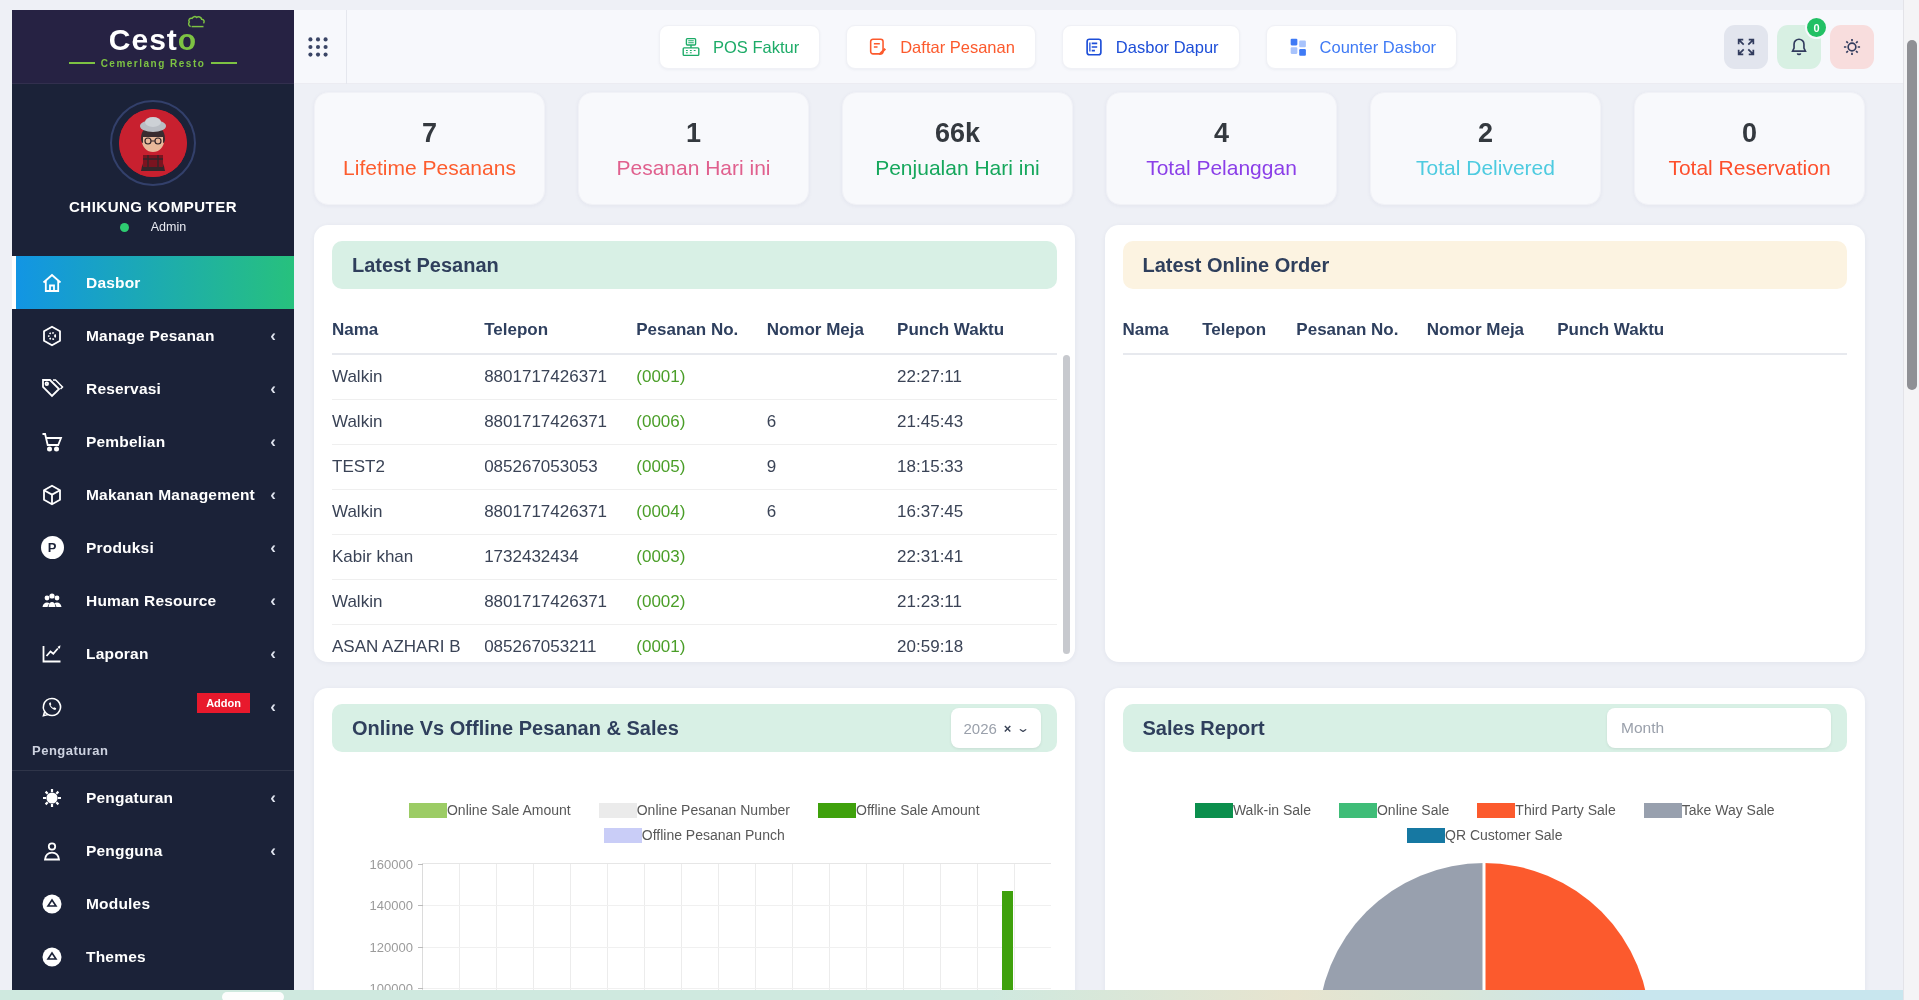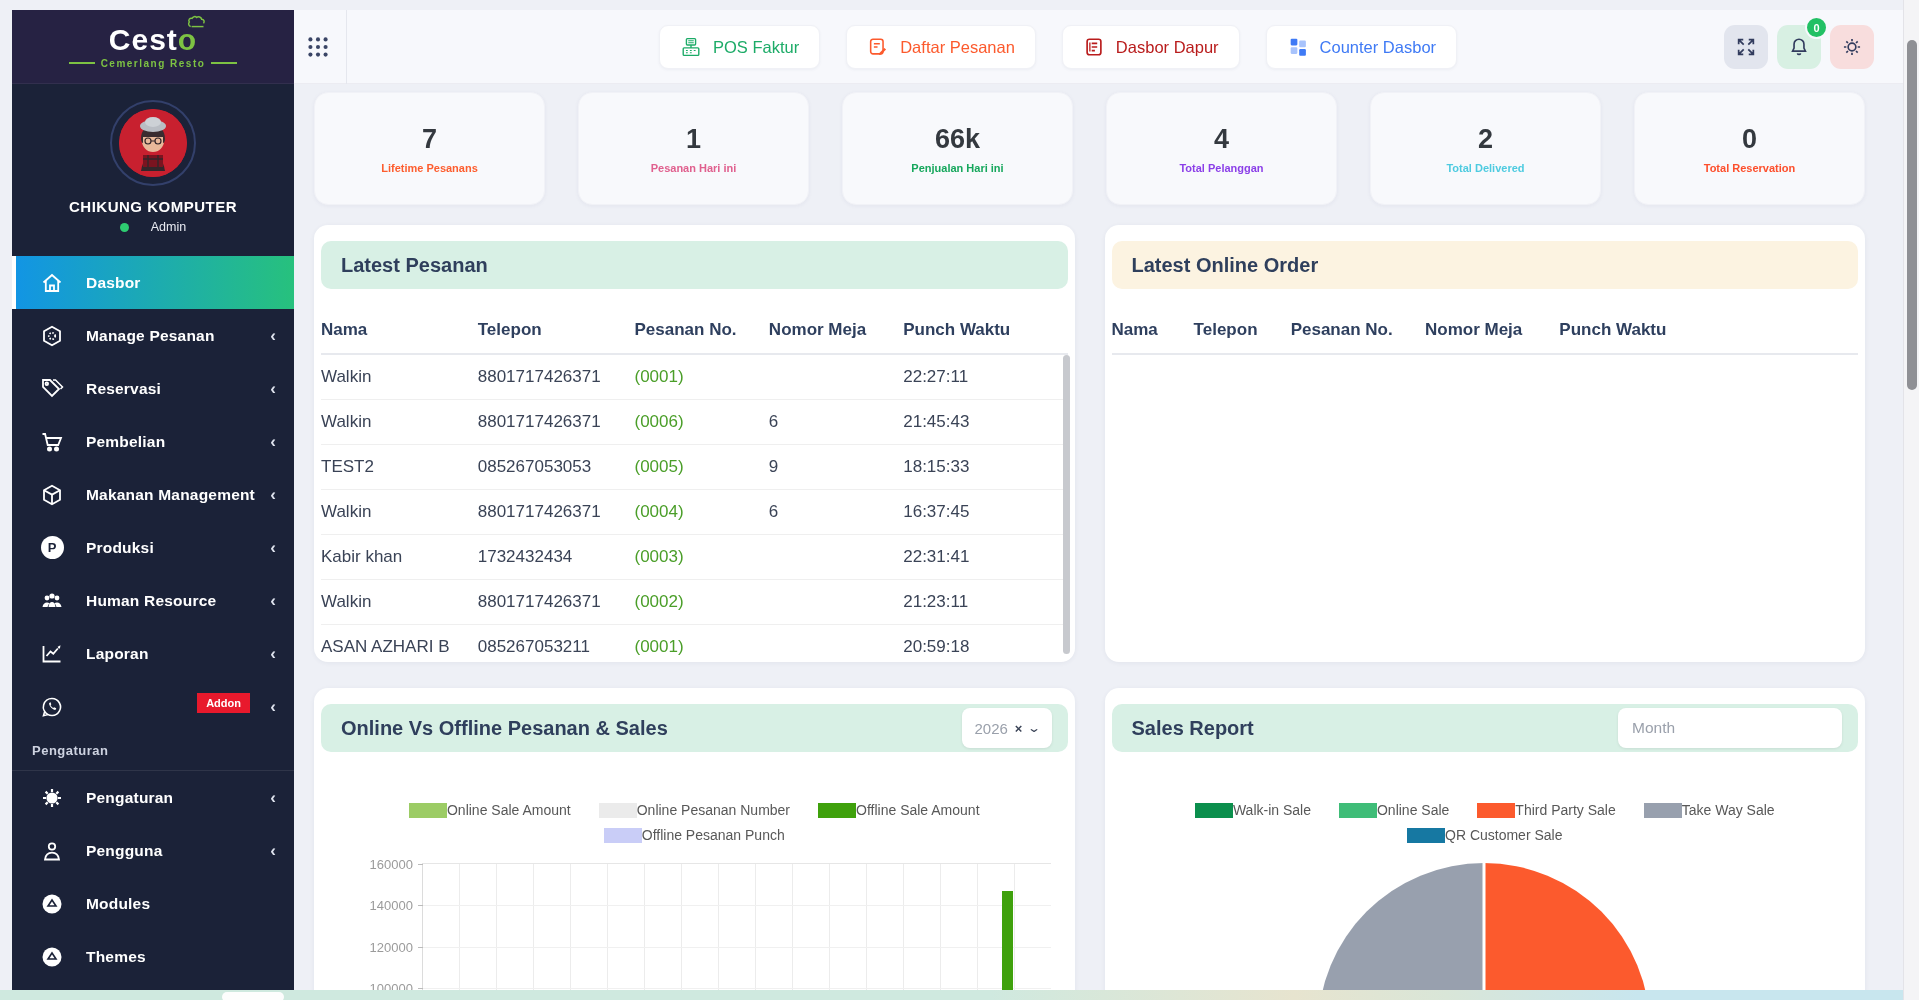--- a/index.html
+++ b/index.html
@@ -50,25 +50,25 @@
   .icon-btn svg { width:22px; height:22px; }
   .ib-gray { background:#e2e5ee; } .ib-green { background:#d8f0e3; } .ib-pink { background:#f8dddd; }
   .bell-badge { position:absolute; top:-9px; right:-7px; width:23px; height:23px; border-radius:50%; background:#22c064; border:2.5px solid #f7f8fc; color:#fff; font-size:11px; font-weight:bold; display:flex; align-items:center; justify-content:center; }
 
   
   .main { position:absolute; left:282px; top:84px; width:1621px; height:916px; }
 
   .stats-row { position:absolute; left:32px; right:38px; top:8px; height:113px; display:flex; gap:33px; }
   .stat-card { flex:1; background:#f8f9fc; border:1px solid #f1f2f7; border-radius:14px; box-shadow:0 1px 4px rgba(35,46,89,.05); display:flex; flex-direction:column; align-items:center; justify-content:center; gap:7px; }
   .stat-value { font-size:27px; font-weight:bold; color:#34393f; }
-  .stat-label { font-size:11px; font-weight:700; }
+  .stat-label { font-size:21px; font-weight:400; }
 
   .row2 { position:absolute; left:32px; right:38px; top:141px; height:437px; display:flex; gap:30px; }
   .row3 { position:absolute; left:32px; right:38px; top:604px; height:400px; display:flex; gap:30px; }
-  .card { flex:1; background:#fff; border-radius:14px; box-shadow:0 1px 5px rgba(35,46,89,.06); padding:16px 7px; position:relative; overflow:hidden; }
+  .card { flex:1; background:#fff; border-radius:14px; box-shadow:0 1px 5px rgba(35,46,89,.06); padding:16px 18px; position:relative; overflow:hidden; }
   .pill { height:48px; border-radius:10px; display:flex; align-items:center; padding:0 20px; position:relative; }
   .pill-mint { background:#d8f0e5; }
   .pill-cream { background:#fcf3e1; }
   .pill-title { font-size:20px; font-weight:bold; color:#2f3f5c; }
 
   .thead { display:grid; margin-top:18px; height:48px; align-items:center; border-bottom:2px solid #e7e9ee; font-weight:bold; font-size:17px; color:#2e3f5e; }
   .grid-l { grid-template-columns:21% 21% 18% 18% 22%; }
   .grid-r { grid-template-columns:11% 13% 18% 18% 40%; }
   .tbody .trow { display:grid; grid-template-columns:21% 21% 18% 18% 22%; height:45px; align-items:center; border-bottom:1px solid #efefef; font-size:17px; color:#3a4356; }
   .tbody .trow .pesanan { color:#4a9e28; }
@@ -312,21 +312,21 @@
         <span>POS Faktur</span>
       </button>
       <button class="tb-btn" style="color:#fc5a2d">
         <svg viewBox="0 0 24 24" fill="none" stroke="currentColor" stroke-width="1.7">
             <rect x="4" y="3.5" width="13.5" height="16" rx="2.5"></rect>
             <path d="M7.5 8.5h6.5M7.5 12h4"></path>
             <path d="M13.5 18.5l5.5-5.5 1.8 1.8-5.5 5.5-2.2.4z" fill="currentColor" stroke="none"></path>
           </svg>
         <span>Daftar Pesanan</span>
       </button>
-      <button class="tb-btn" style="color:#b91c1c">
+      <button class="tb-btn" style="color:#1d4ed8">
         <svg viewBox="0 0 24 24" fill="none" stroke="currentColor" stroke-width="1.8">
             <rect x="4.5" y="3.5" width="15" height="17" rx="2.5"></rect>
             <path d="M9.5 8h6M9.5 12h6M9.5 16h3.5"></path>
             <path d="M7.5 7v10" stroke-width="1.4"></path>
           </svg>
         <span>Dasbor Dapur</span>
       </button>
       <button class="tb-btn" style="color:#3f7af5">
         <svg viewBox="0 0 24 24">
             <rect x="4" y="3" width="7.3" height="7.3" rx="1.2" fill="#3f7af5"></rect>

